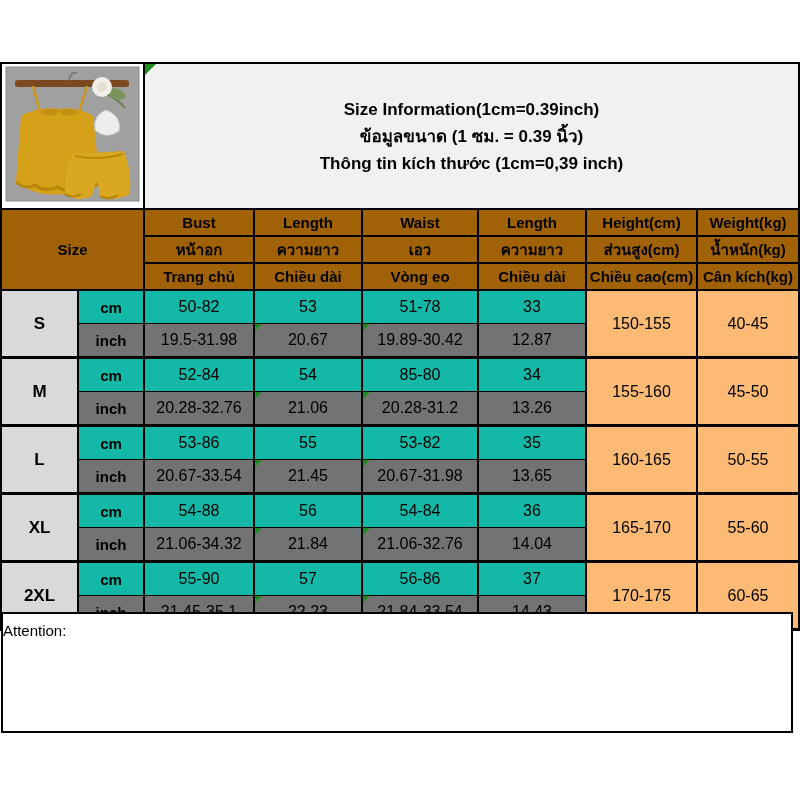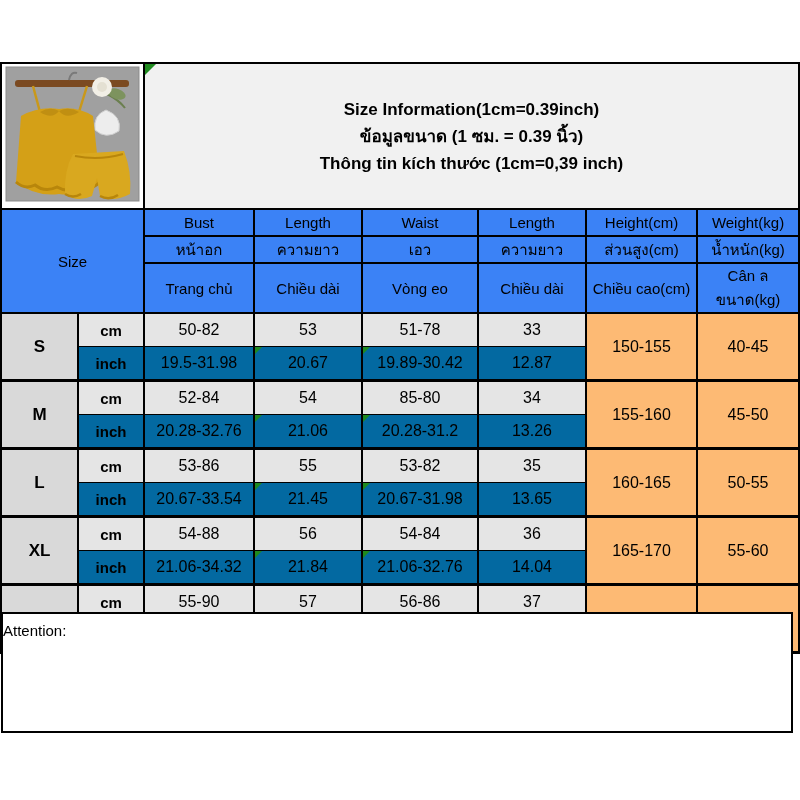--- a/index.html
+++ b/index.html
@@ -16,28 +16,28 @@
     border:2px solid #000;text-align:center;vertical-align:middle;
     padding:0;overflow:hidden;position:relative;
     font-size:16px;
   }
   
   td.img-cell{height:144px;background:#fff;padding:0;}
   td.title-cell{background:#f1f1f1;}
   .title-line{font-weight:bold;font-size:17px;line-height:27px;}
   
   td.size-hdr{background:#d9d9d9;font-weight:bold;font-size:30px;}
-  tr.hdr td{background:#3b82f6;font-weight:normal;font-size:15px;height:25px;}
+  tr.hdr td{background:#a16207;font-weight:bold;font-size:15px;height:25px;}
   
   td.size-label{background:#d9d9d9;font-weight:bold;font-size:17px;}
   td.unit-cell{font-weight:bold;font-size:15px;}
   tr.cm-row td{height:32px;}
   tr.inch-row td{height:32px;}
-  td.cm-bg{background:#e5e5e5;border-bottom-width:1px;}
-  td.inch-bg{background:#0369a1;border-top-width:1px;border-bottom-width:3px;}
+  td.cm-bg{background:#14b8a6;border-bottom-width:1px;}
+  td.inch-bg{background:#737373;border-top-width:1px;border-bottom-width:3px;}
   td.merged{background:#fdba74;border-bottom-width:3px;}
   td.size-label{border-bottom-width:3px;}
   
   .corner-flag{
     position:absolute;top:0;left:0;width:0;height:0;
     border-top:7px solid #1f8a1f;border-right:7px solid transparent;
   }
   .corner-flag.big{border-top-width:11px;border-right-width:11px;}
   
   .attention-box{
@@ -116,21 +116,21 @@
     <td>ความยาว</td>
     <td>ส่วนสูง(cm)</td>
     <td>น้ำหนัก(kg)</td>
   </tr>
   <tr class="hdr">
     <td>Trang chủ</td>
     <td>Chiều dài</td>
     <td>Vòng eo</td>
     <td>Chiều dài</td>
     <td>Chiều cao(cm)</td>
-    <td>Cân ลขนาด(kg)</td>
+    <td>Cân kích(kg)</td>
   </tr>
 
   <tr class="cm-row">
     <td class="size-label" rowspan="2">S</td>
     <td class="unit-cell cm-bg">cm</td>
     <td class="cm-bg">50-82</td>
     <td class="cm-bg">53</td>
     <td class="cm-bg">51-78</td>
     <td class="cm-bg">33</td>
     <td class="merged" rowspan="2">150-155</td>

